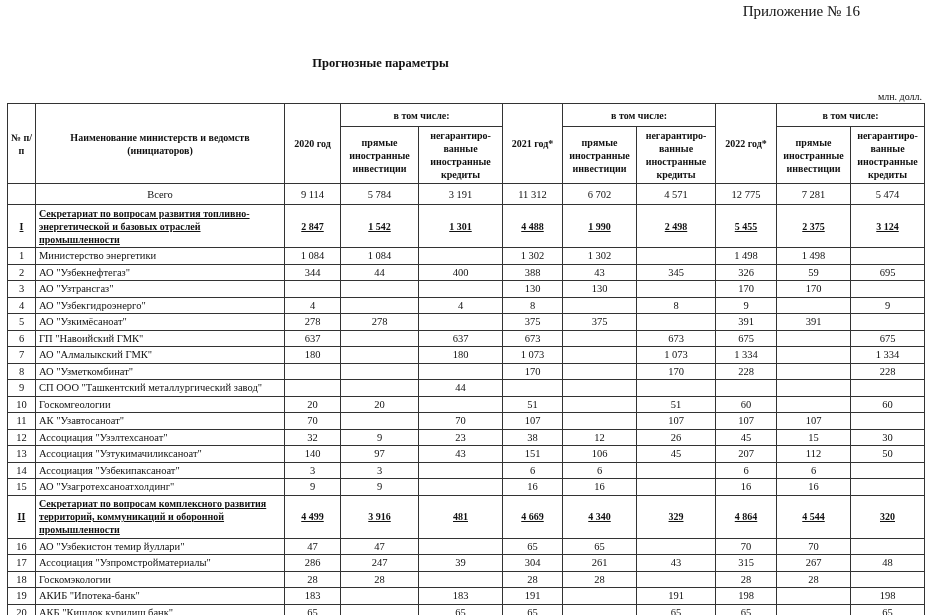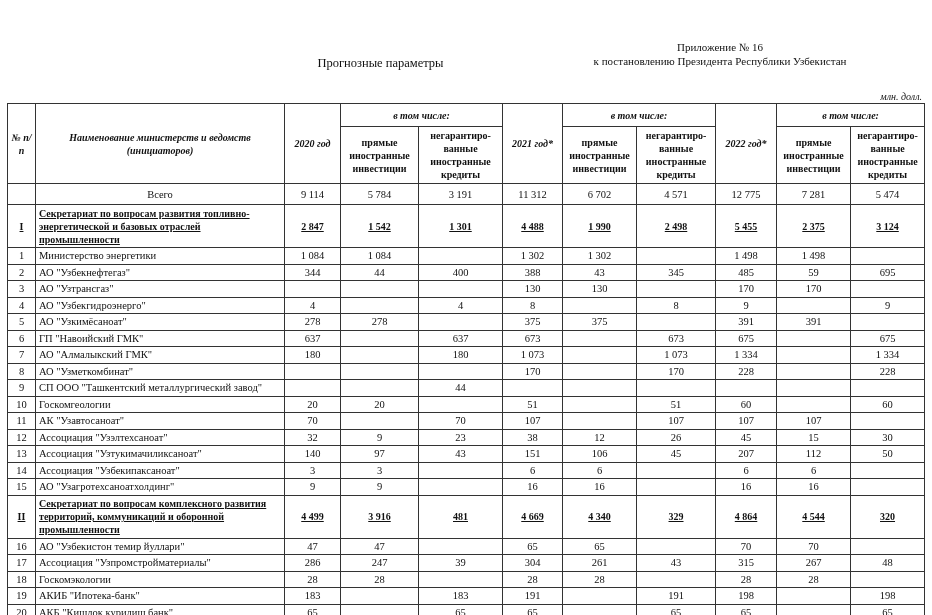--- a/index.html
+++ b/index.html
@@ -1,36 +1,35 @@
 <!DOCTYPE html>
 <html><head>
 <meta charset="utf-8">
 <style>
   html,body{margin:0;padding:0;background:#fff;}
   body{width:932px;height:615px;overflow:hidden;position:relative;font-family:"Liberation Serif","DejaVu Serif",serif;color:#111;}
-  .appendix{position:absolute;right:72px;top:4px;width:280px;text-align:center;font-size:11px;line-height:14px;margin-top:36px;}
+  .appendix{position:absolute;right:72px;top:4px;width:280px;text-align:right;font-size:15px;line-height:14px;}
   .appendix div{white-space:nowrap;}
-  .title{position:absolute;left:0;width:761px;top:55px;text-align:center;font-weight:normal;font-size:12.5px;line-height:16px;}
-  .units{position:absolute;right:10px;top:91px;font-style:italic;font-size:10px;}
+  .title{position:absolute;left:0;width:761px;top:55px;text-align:center;font-weight:bold;font-size:12.5px;line-height:16px;}
+  .units{position:absolute;right:10px;top:91px;font-size:10px;}
   table{position:absolute;left:7px;top:103px;border-collapse:collapse;table-layout:fixed;width:917px;font-size:10.5px;}
   td,th{border:1px solid #333;padding:0 2px;text-align:center;vertical-align:middle;line-height:13px;}
   th{font-weight:bold;font-size:10px;}
   td.name{text-align:left;padding-left:3px;}
-  tr.hdr1 th{height:22px;font-style:italic;}
+  tr.hdr1 th{height:22px;}
   tr.hdr2 th{height:56px;}
   tr.total td{font-weight:normal;height:20px;font-size:10.5px;}
   tr.section td{font-weight:bold;height:42px;font-size:10px;text-decoration:underline;}
   tr.item td{height:15.5px;}
 </style>
 </head>
 <body>
 
 <div class="appendix">
   <div>Приложение № 16</div>
-  <div>к постановлению Президента Республики Узбекистан</div>
 </div>
 
 <div class="title">
   <div>Прогнозные параметры</div>
 </div>
 
 <div class="units">млн. долл.</div>
 
 <table>
   <colgroup>
@@ -108,21 +107,21 @@
       </tr>
       <tr class="item">
         <td>2</td>
         <td class="name">АО "Узбекнефтегаз"</td>
         <td>344</td>
         <td>44</td>
         <td>400</td>
         <td>388</td>
         <td>43</td>
         <td>345</td>
-        <td>485</td>
+        <td>326</td>
         <td>59</td>
         <td>695</td>
       </tr>
       <tr class="item">
         <td>3</td>
         <td class="name">АО "Узтрансгаз"</td>
         <td></td>
         <td></td>
         <td></td>
         <td>130</td>

